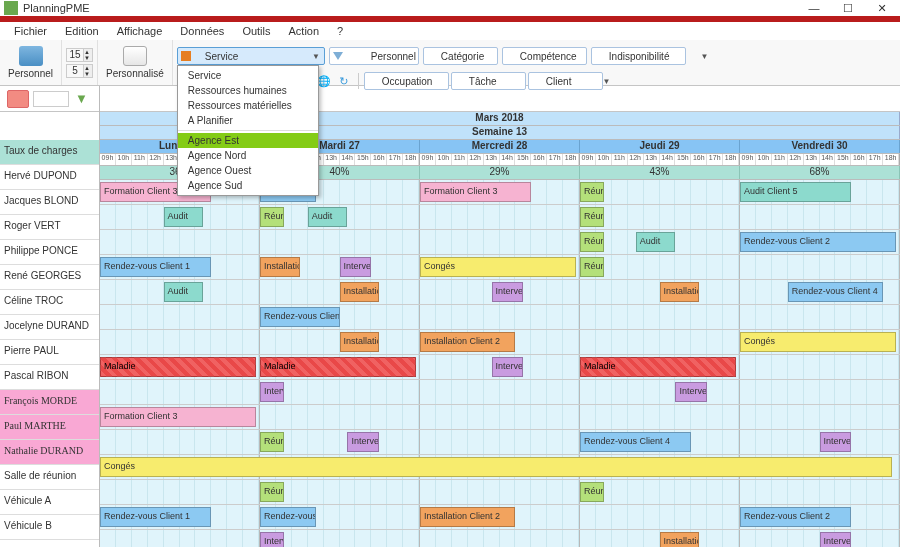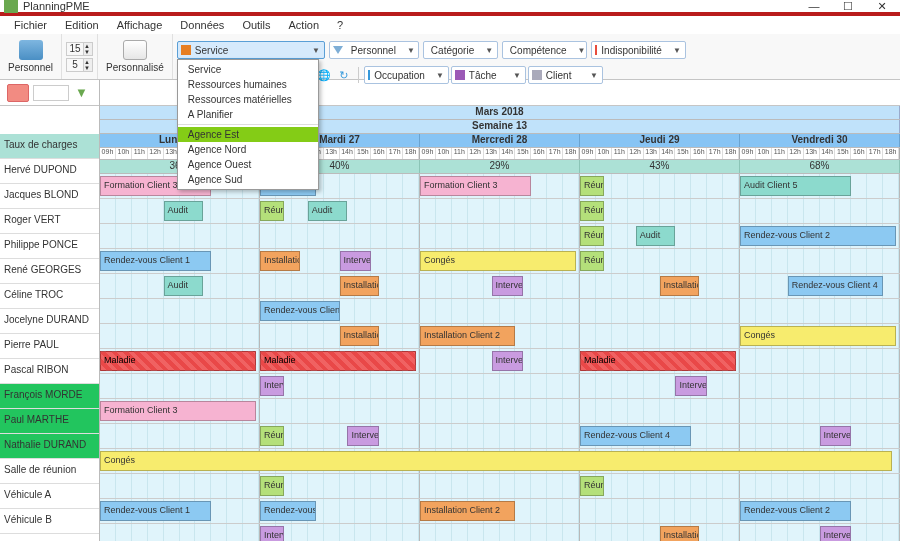--- a/index.html
+++ b/index.html
@@ -1,40 +1,40 @@
 <!DOCTYPE html>
 <html><head>
 <meta charset="utf-8">
 <style>
 * { box-sizing: border-box; margin: 0; padding: 0; }
 body { font-family: "Segoe UI", Tahoma, sans-serif; font-size: 10px; background: #fff; width: 900px; height: 551px; overflow: hidden; color: #333; }
 
 
-.titlebar { height: 16px; display: flex; align-items: center; padding: 0 4px; border-bottom: 4px solid #b91c1c; background: #fff; }
+.titlebar { height: 22px; display: flex; align-items: center; padding: 0 4px; border-bottom: 6px solid #b91c1c; background: #fff; }
 .titlebar .app-icon { width: 14px; height: 14px; background: #6aa84f; margin-right: 5px; }
 .titlebar .title { flex: 1; font-size: 11px; }
 .titlebar .win-btns { display: flex; gap: 6px; }
 .titlebar .win-btn { width: 28px; height: 18px; display: flex; align-items: center; justify-content: center; font-size: 11px; }
 
 
 .menubar { height: 18px; display: flex; align-items: center; padding: 0 6px; background: #fff; gap: 2px; }
 .menubar span { padding: 2px 8px; font-size: 11px; }
 
 
 .ribbon { height: 46px; display: flex; border-bottom: 1px solid #c5c5c5; background: #f8f8f8; }
 .ribbon-group { border-right: 1px solid #e0e0e0; padding: 2px 8px; display: flex; flex-direction: column; align-items: center; justify-content: center; }
 .ribbon-group .big-icon { width: 24px; height: 20px; background: linear-gradient(#7eb6e0, #4a8fc4); border-radius: 3px; margin-bottom: 2px; }
 .ribbon-group .label { font-size: 10px; }
 .ribbon-stepper-row { display: flex; align-items: center; border: 1px solid #ccc; height: 14px; }
 .ribbon-stepper-row .v { width: 16px; text-align: center; }
 .ribbon-stepper-row .arrows { width: 9px; display: flex; flex-direction: column; font-size: 6px; line-height: 6px; background: #eee; border-left: 1px solid #ccc; }
 
 
 .filters { display: flex; gap: 4px; padding: 5px 0; align-items: center; flex-wrap: wrap; }
-.dropdown { display: inline-flex; align-items: center; border: 1px solid #aac3e0; background: #fff; height: 18px; font-size: 10px; padding: 0 4px 0 3px; border-radius: 2px; gap: 4px; position: relative; }
+.dropdown { display: inline-flex; align-items: center; border: 1px solid #aac3e0; background: #fff; height: 18px; font-size: 10px; padding: 0 4px 0 3px; border-radius: 2px; gap: 14px; position: relative; }
 .dropdown.active { background: #d6eafc; border-color: #5a9fd6; }
 .dropdown .dd-icon { width: 10px; height: 10px; display: inline-block; }
 .dropdown .arrow { font-size: 8px; color: #555; margin-left: 3px; }
 .funnel-icon { width: 0; height: 0; border-left: 5px solid transparent; border-right: 5px solid transparent; border-top: 8px solid #7eaed6; position: relative; }
 
 
 .toolrow { display: flex; align-items: center; gap: 2px; padding: 2px 0; border-bottom: 1px solid #d4d4d4; }
 .tool-sep { width: 1px; height: 16px; background: #ccc; margin: 0 3px; }
 .tool-btn { width: 18px; height: 18px; display: flex; align-items: center; justify-content: center; border: 1px solid transparent; border-radius: 2px; font-size: 11px; }
 
@@ -69,21 +69,21 @@
 .hdr-charge .day { flex: 1; text-align: center; font-size: 10px; border-right: 1px solid #8bc4b6; }
 
 
 .rows { flex: 1; overflow: hidden; }
 .row { display: flex; height: 25px; border-bottom: 1px solid #ccc; }
 .row .cells { flex: 1; display: flex; position: relative; }
 .row .daycell { flex: 1; border-right: 1px solid #b8b8b8; background: #e0f4fb; position: relative; }
 .row .daycell .hourlines { position: absolute; inset: 0; display: flex; }
 .row .daycell .hourlines span { flex: 1; border-right: 1px solid #c9e6ee; }
 .leftcol .res { height: 25px; padding: 5px 4px; font-size: 10px; border-bottom: 1px solid #ddd; overflow: hidden; white-space: nowrap; }
-.leftcol .res.orange { background: #22c55e; }
+.leftcol .res.orange { background: #f9a8d4; font-family: Liberation Serif, serif; }
 
 
 .ev { position: absolute; top: 2px; height: 20px; font-size: 9px; padding: 3px 3px; overflow: hidden; white-space: nowrap; border: 1px solid rgba(0,0,0,.25); border-radius: 0px; }
 .c-pink { background: #f6b3d1; }
 .c-lime { background: #b4e07a; }
 .c-blue { background: #8cc9f2; }
 .c-orange { background: #f2a35e; }
 .c-purple { background: #c99be0; }
 .c-yellow { background: #f7ec6e; }
 .c-red { background: repeating-linear-gradient(45deg, #f06262, #f06262 4px, #e94848 4px, #e94848 8px); color: #000; }

